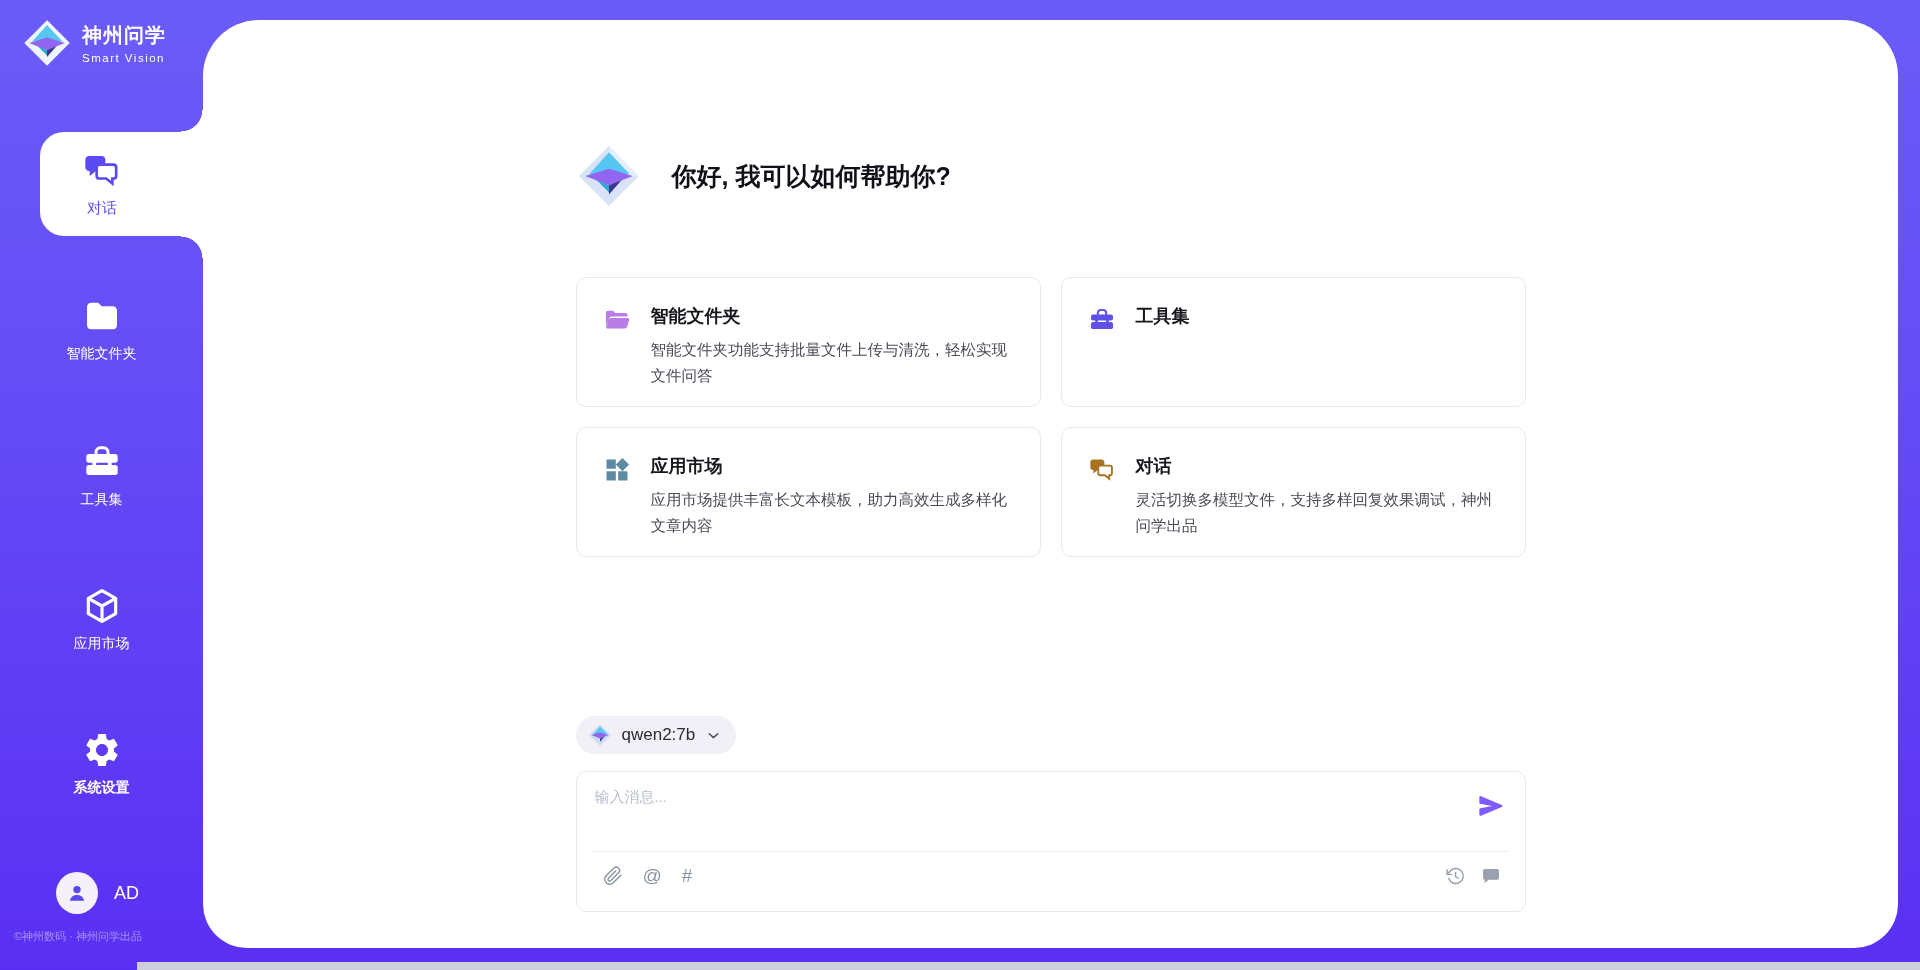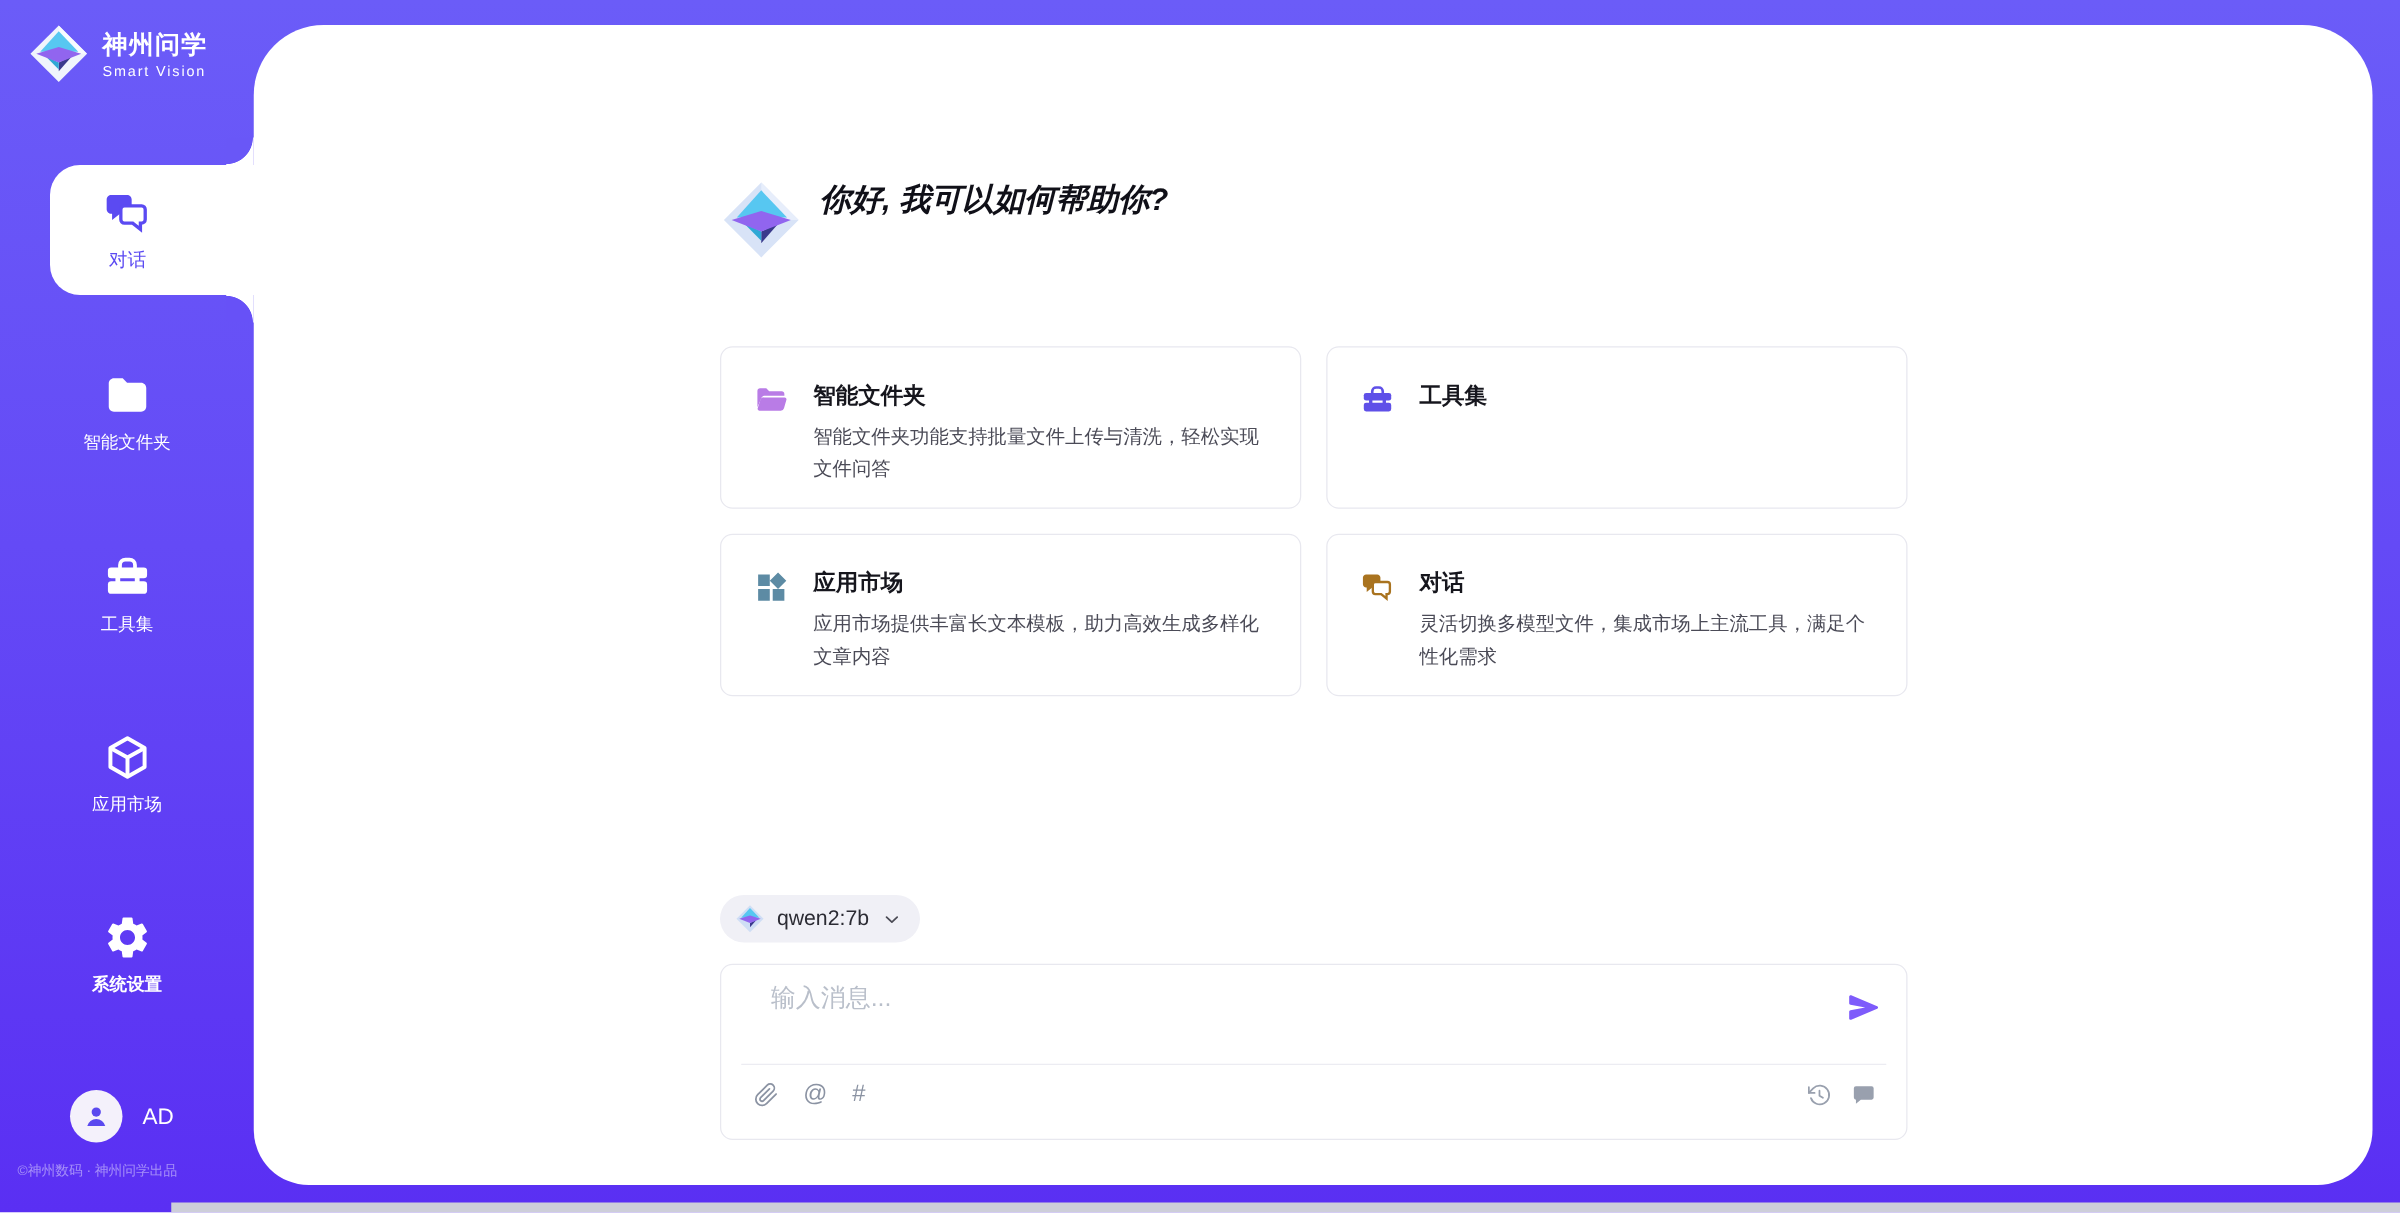--- a/index.html
+++ b/index.html
@@ -41,21 +41,21 @@
   .user-row { position:absolute; left:56px; top:872px; display:flex; align-items:center; gap:16px; cursor:pointer; }
   .avatar { width:42px; height:42px; border-radius:50%; background:#f4f1fb; display:flex;
     align-items:center; justify-content:center; }
   .avatar svg { width:24px; height:24px; }
   .user-name { color:#fff; font-size:18px; }
   .sidebar-footer { position:absolute; left:14px; top:929px; color:rgba(255,255,255,0.45); font-size:11px; }
 
   
   .center-col { position:absolute; left:50%; transform:translateX(-50%); width:950px; height:100%; top:0; }
 
-  .greeting { position:absolute; top:123px; left:0; display:flex; align-items:flex-start; gap:14px;font-style:italic; }
+  .greeting { position:absolute; top:123px; left:0; display:flex; align-items:center; gap:30px; }
   .greeting svg { width:66px; height:66px; }
   .greeting-title { font-size:25px; font-weight:800; color:#101018; }
 
   .cards { position:absolute; top:257px; left:0; width:950px; display:grid;
     grid-template-columns:465px 465px; grid-auto-rows:130px; gap:20px; }
   .card { border:1px solid #e8e8ef; border-radius:10px; background:#fff; padding:26px 24px 0 26px;
     display:flex; gap:20px; cursor:pointer; }
   .card-icon { width:28px; height:28px; flex:0 0 28px; margin-top:2px; }
   .card-icon svg { width:28px; height:28px; }
   .icon-c1 { color:#b97ce6; } .icon-c2 { color:#5f50e8; } .icon-c3 { color:#5d8ba4; } .icon-c4 { color:#a9731f; }
@@ -63,22 +63,22 @@
   .card-desc { margin-top:9px; font-size:15.5px; color:#4b4b57; line-height:26px; }
 
   .model-pill { position:absolute; top:696px; left:0; height:38px; border-radius:19px;
     background:#f0f0f6; display:inline-flex; align-items:center; gap:10px; padding:0 14px 0 12px; cursor:pointer; }
   .model-pill .pill-logo { width:24px; height:24px; }
   .model-name { font-size:17px; color:#2b2b33; }
   .model-pill .chev { width:17px; height:17px; color:#4b4b55; }
 
   .composer { position:absolute; top:751px; left:0; width:950px; height:141px;
     border:1px solid #e8e8ef; border-radius:10px; background:#fff; }
-  .composer-input { position:absolute; left:40px; top:16px; width:820px; border:none; outline:none;
-    font-size:20px; color:#000000; font-family:inherit; background:transparent; }
+  .composer-input { position:absolute; left:18px; top:16px; width:820px; border:none; outline:none;
+    font-size:15px; color:#000000; font-family:inherit; background:transparent; }
   .composer-input::placeholder { color:#b9bfca; }
   .send-btn { position:absolute; right:20px; top:20px; width:28px; height:28px; color:#7e5bfb; cursor:pointer; }
   .send-btn svg { width:28px; height:28px; }
   .composer-divider { position:absolute; left:16px; right:16px; top:79px; height:1px; background:#ececf2; }
   .tools-left { position:absolute; left:26px; top:94px; display:flex; align-items:center; gap:20px; color:#8b93a3; }
   .tools-left svg { width:20px; height:20px; }
   .glyph-btn { font-size:19px; color:#8b93a3; cursor:pointer; line-height:20px; }
   .tools-right { position:absolute; right:24px; top:94px; display:flex; align-items:center; gap:16px; color:#99a0ae; }
   .tools-right svg { width:20px; height:20px; }
   .icon-btn { cursor:pointer; display:flex; }
@@ -222,21 +222,21 @@
 
         <div class="card">
           <div class="card-icon icon-c4">
             <svg viewBox="0 0 24 24">
               <path d="M2 5.2C2 4 3 3 4.2 3h7.6C13 3 14 4 14 5.2v4.6c0 1.2-1 2.2-2.2 2.2H8.4L4.6 15v-3H4.2C3 12 2 11 2 9.8V5.2z" fill="currentColor"></path>
               <path d="M10.5 8.2h8.3c1 0 1.7.8 1.7 1.7v4.9c0 1-.8 1.7-1.7 1.7h-.6v3l-3.7-3h-4c-1 0-1.7-.8-1.7-1.7V9.9c0-1 .8-1.7 1.7-1.7z" fill="#ffffff" stroke="currentColor" stroke-width="1.6"></path>
             </svg>
           </div>
           <div>
             <div class="card-title">对话</div>
-            <div class="card-desc">灵活切换多模型文件，集成市场上主流工具，满足个性化需求</div>
+            <div class="card-desc">灵活切换多模型文件，支持多样回复效果调试，神州问学出品</div>
           </div>
         </div>
       </div>
 
       <div class="model-pill">
         <svg class="pill-logo" viewBox="0 0 64 64">
           <polygon points="32,3 61,32 32,61 3,32" fill="#cfdef5"></polygon>
           <polygon points="32,9 52,30 13,30" fill="#57c7f1"></polygon>
           <polygon points="32,41 46,34 32,50" fill="#3a3a8c"></polygon>
           <polygon points="9,32 32,25 55,32 32,41" fill="#9165ef"></polygon>

